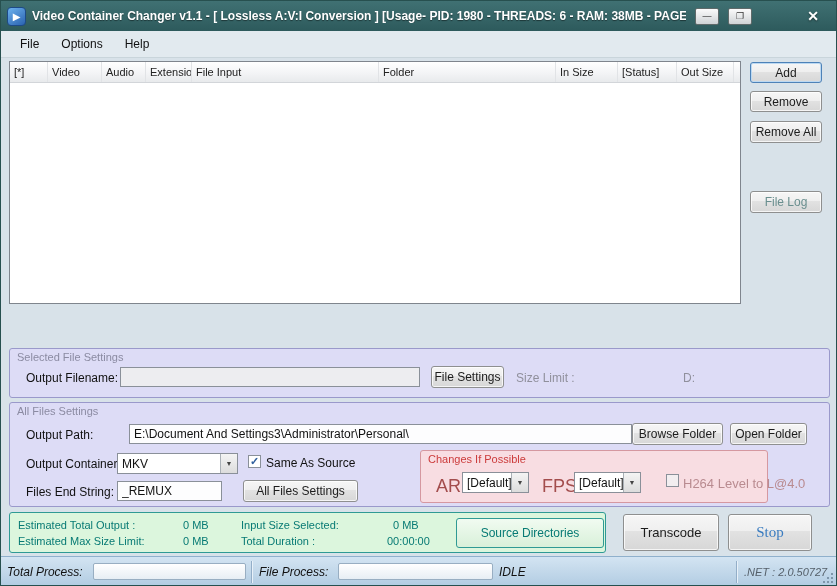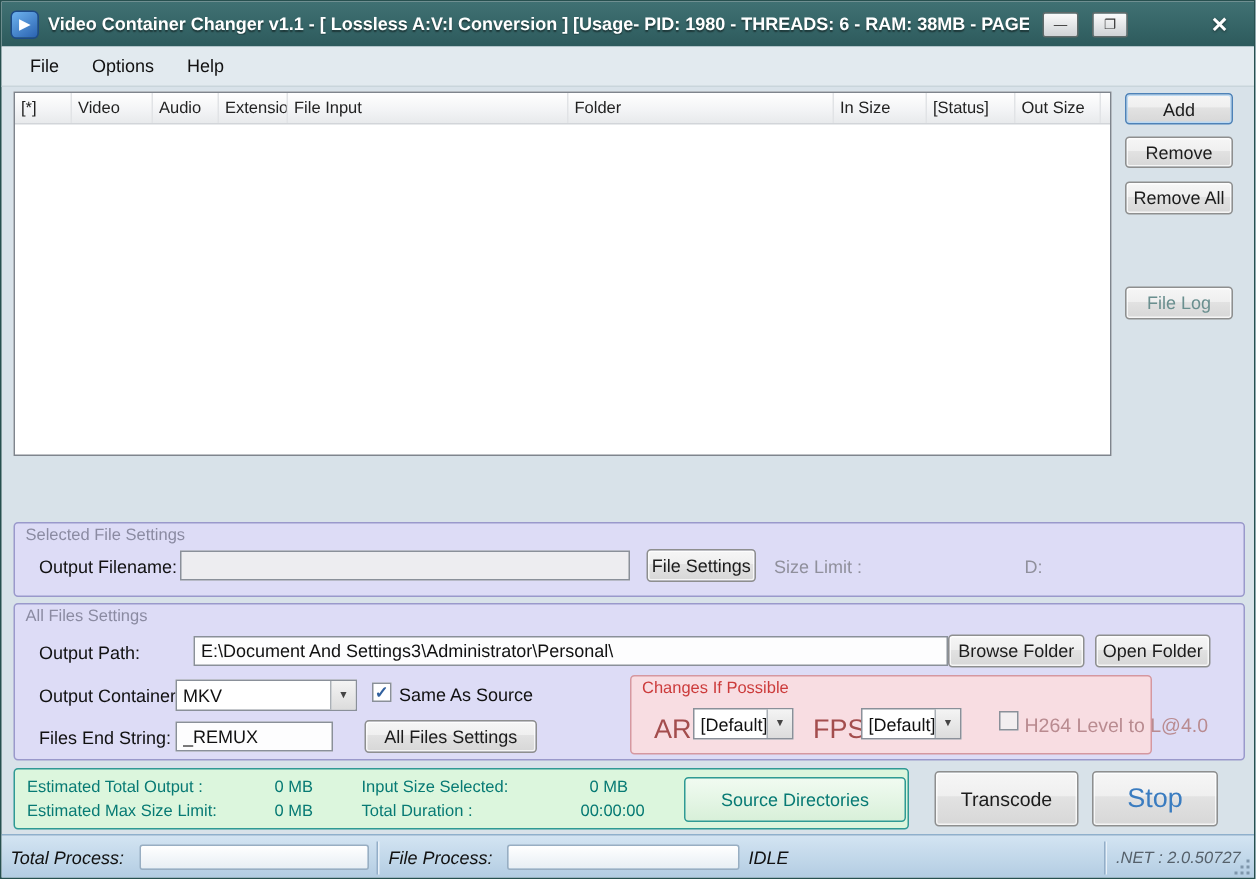--- a/index.html
+++ b/index.html
@@ -244,21 +244,21 @@
     <span class="lbl est-lbl" style="left:231px; top:6px;">Input Size Selected:</span>
     <span class="lbl est-lbl" style="left:383px; top:6px;">0 MB</span>
     <span class="lbl est-lbl" style="left:8px; top:22px;">Estimated Max Size Limit:</span>
     <span class="lbl est-lbl" style="left:173px; top:22px;">0 MB</span>
     <span class="lbl est-lbl" style="left:231px; top:22px;">Total Duration :</span>
     <span class="lbl est-lbl" style="left:377px; top:22px;">00:00:00</span>
     <div class="btn btn-green" style="left:446px; top:5px; width:148px; height:30px;">Source Directories</div>
   </div>
 
   <div class="btn" style="left:622px; top:513px; width:96px; height:37px; font-size:13px;">Transcode</div>
-  <div class="btn" style="left:727px; top:513px; width:84px; height:37px; font-size:18px; color:#3a7cc0;">Stop</div>
+  <div class="btn" style="left:727px; top:513px; width:84px; height:37px; font-size:15px; color:#3a7cc0;font-family:Liberation Serif, serif;">Stop</div>
 
   <div class="statusbar">
     <span class="lbl" style="left:6px; top:8px;">Total Process:</span>
     <div class="progress" style="left:92px; top:6px; width:153px;">
       <div class="fill"></div>
     </div>
     <div class="groove" style="left:250px;"></div>
     <span class="lbl" style="left:258px; top:8px;">File Process:</span>
     <div class="progress" style="left:337px; top:6px; width:155px;">
       <div class="fill"></div>

